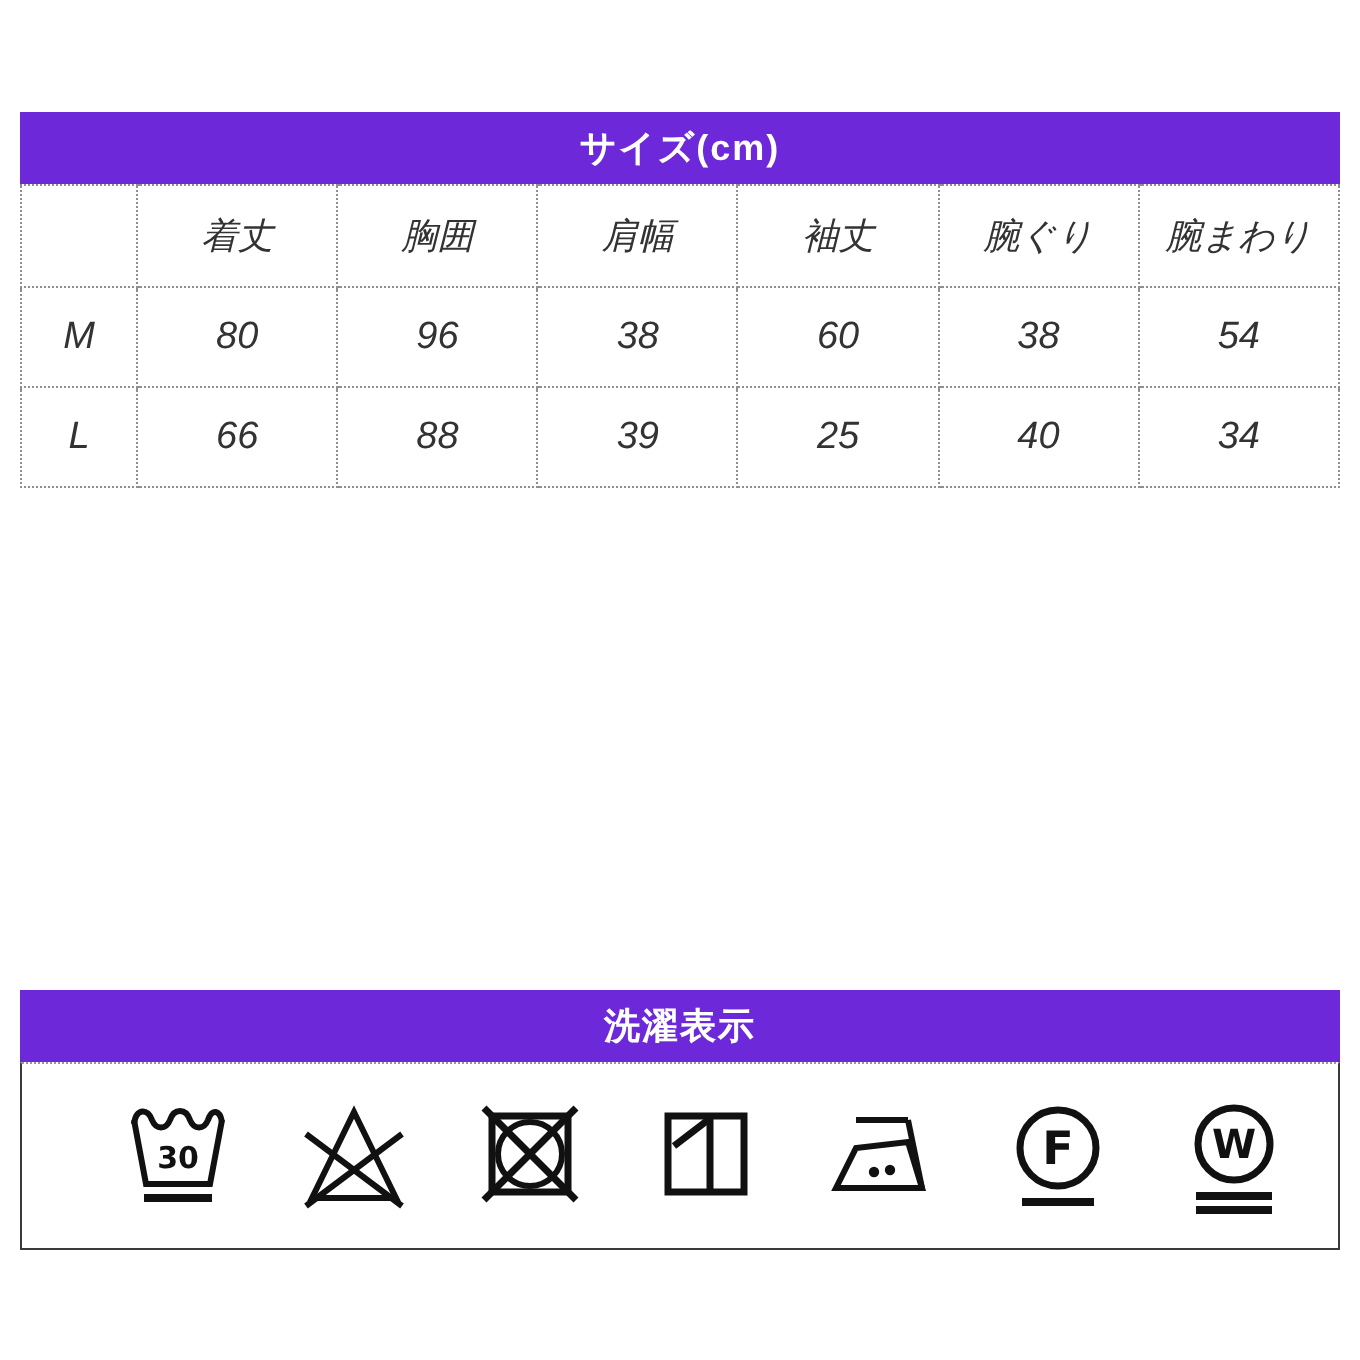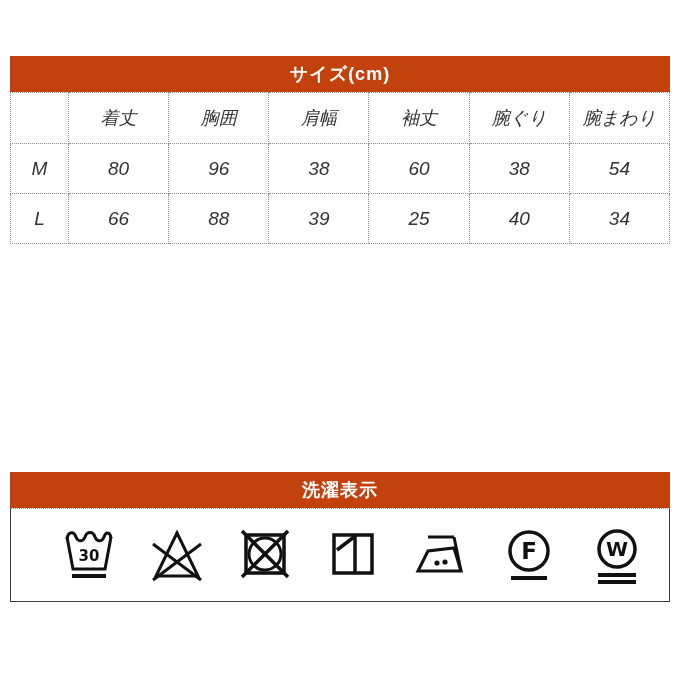--- a/index.html
+++ b/index.html
@@ -7,24 +7,24 @@
   body {
     width:680px; height:680px;
     font-family:"Liberation Sans","DejaVu Sans",sans-serif;
     color:#333333;
   }
   .page { position:relative; width:680px; height:680px; background:#fff; overflow:hidden; }
 
   .sec { position:absolute; left:10px; width:660px; }
   .sec-size { top:56px; }
   .sec-material { top:332px; }
-  .sec-care { top:472px; }
+  .sec-care { top:495px; }
 
   .bar {
-    background:#c2410c; color:#ffffff;
+    background:#6d28d9; color:#ffffff;
     height:36px; display:flex; align-items:center; justify-content:center;
     font-size:18px; font-weight:bold; letter-spacing:1px;
   }
 
   table.size-table {
     width:100%; border-collapse:collapse; table-layout:fixed;font-style:italic;
   }
   .size-table th, .size-table td {
     border:1px dotted #8f8f8f;
     text-align:center; vertical-align:middle;

